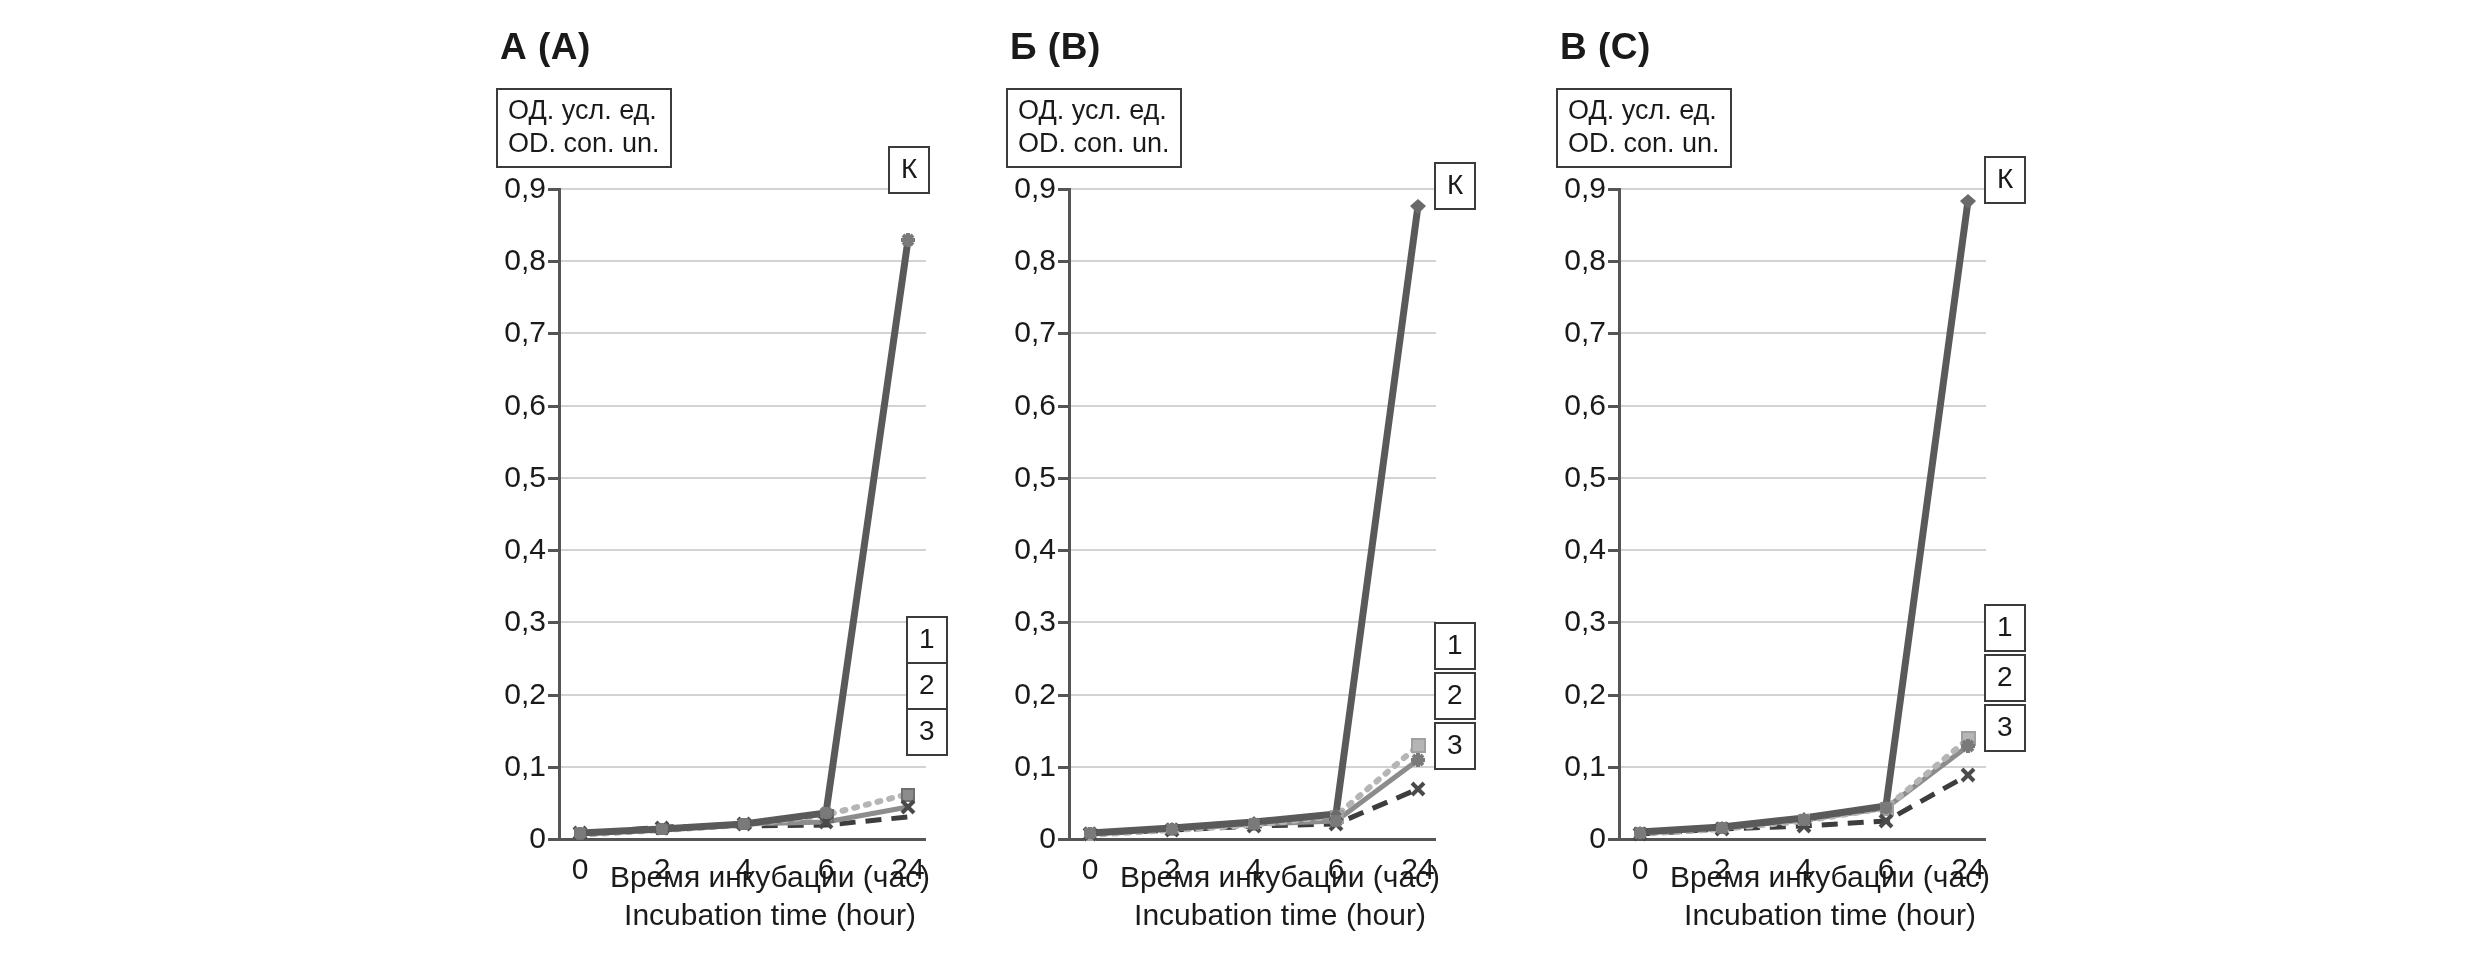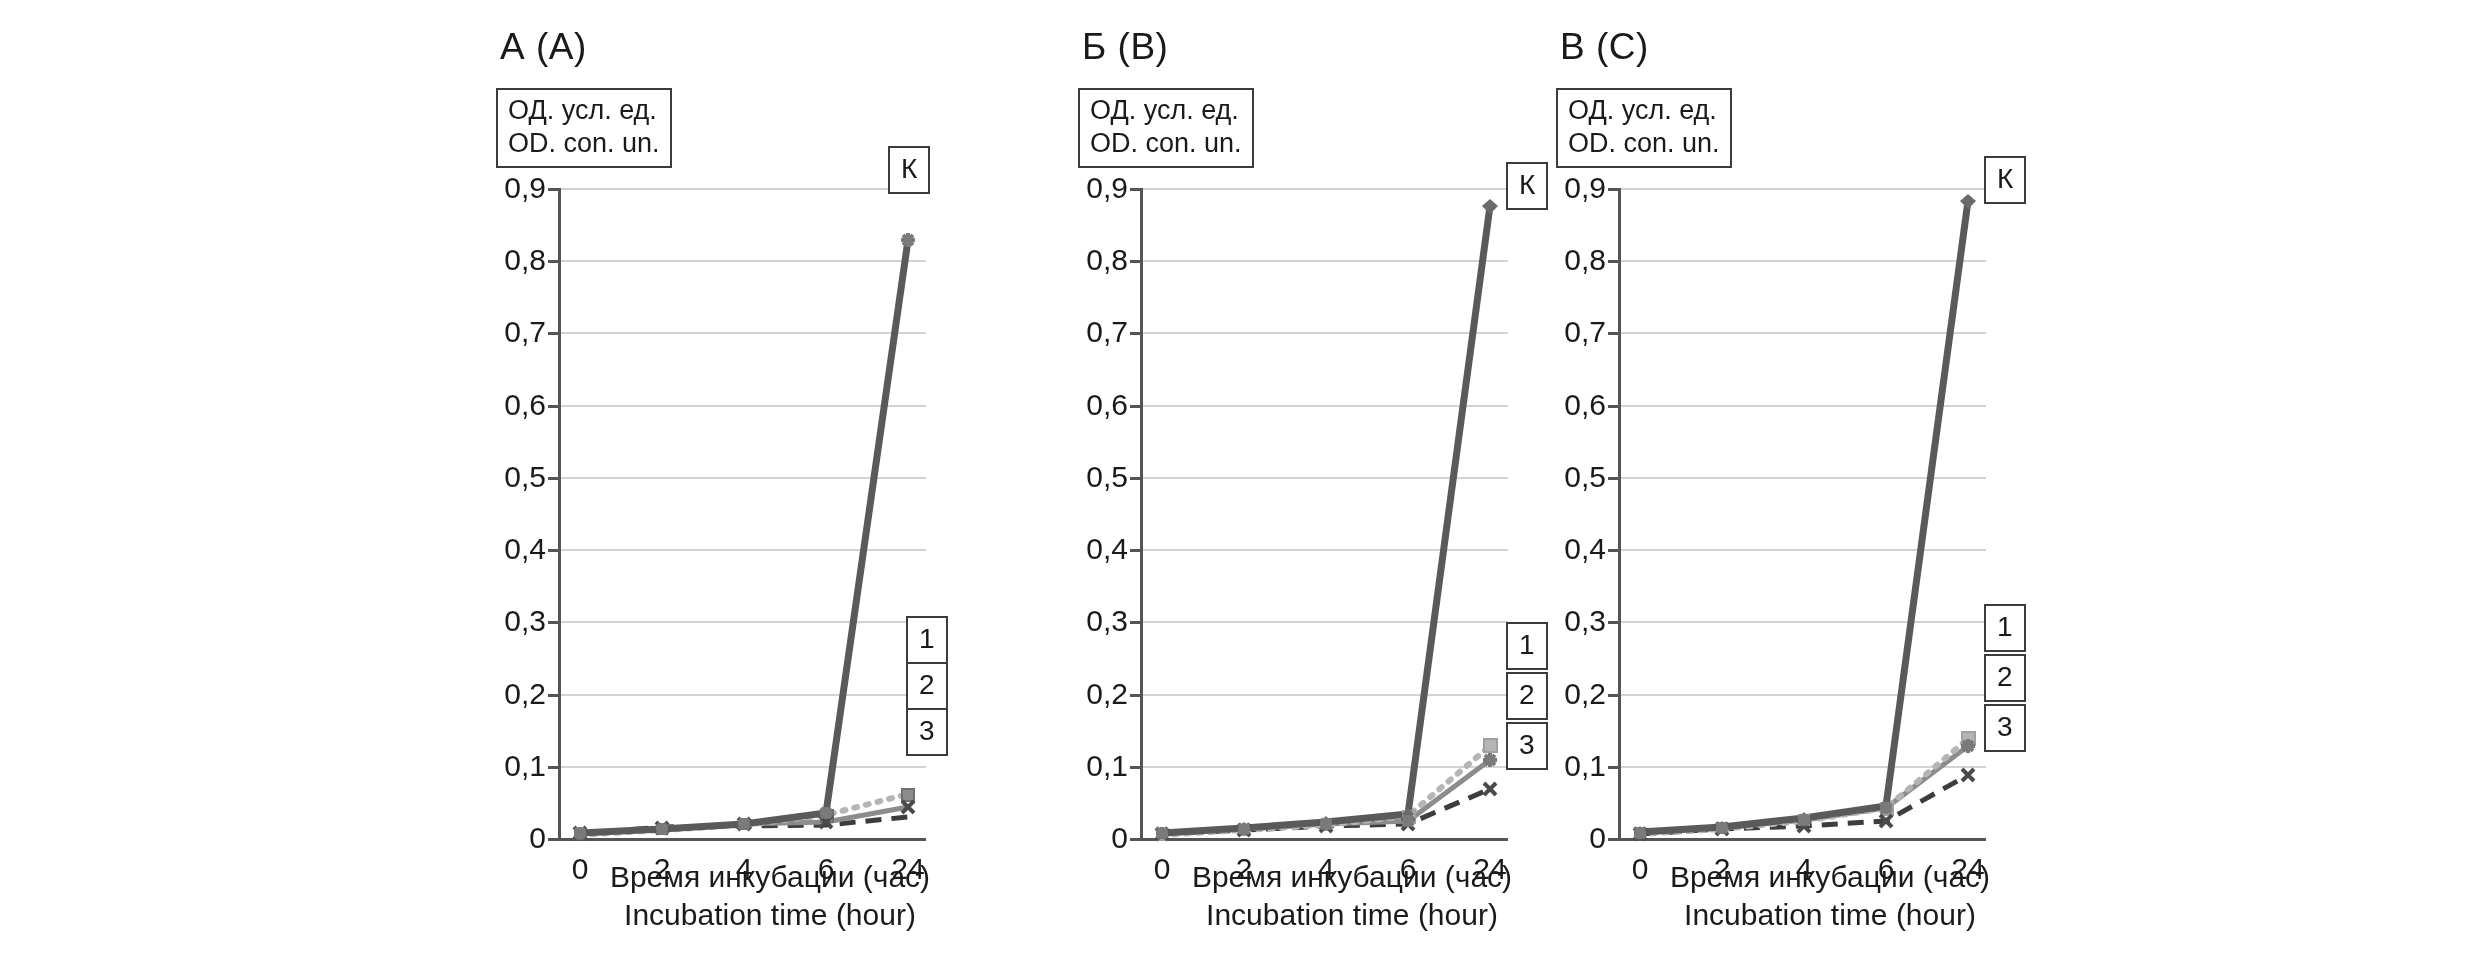--- a/index.html
+++ b/index.html
@@ -19,29 +19,29 @@
     width: 2480px;
     height: 972px;
   }
   .panel {
     position: absolute;
     top: 0;
     width: 760px;
     height: 972px;
   }
   .panel-a { left: 440px; }
-  .panel-b { left: 1022px; }
+  .panel-b { left: 950px; }
   .panel-c { left: 1500px; }
 
   .panel-title {
     position: absolute;
     top: 26px;
     left: 60px;
     font-size: 37px;
-    font-weight: normal;
+    font-weight: bold;
     letter-spacing: 0.5px;
   }
 
   .ylabel-box {
     position: absolute;
     top: 88px;
     left: 56px;
     border: 2px solid #3b3b3b;
     background: #ffffff;
     padding: 4px 10px 6px 10px;

